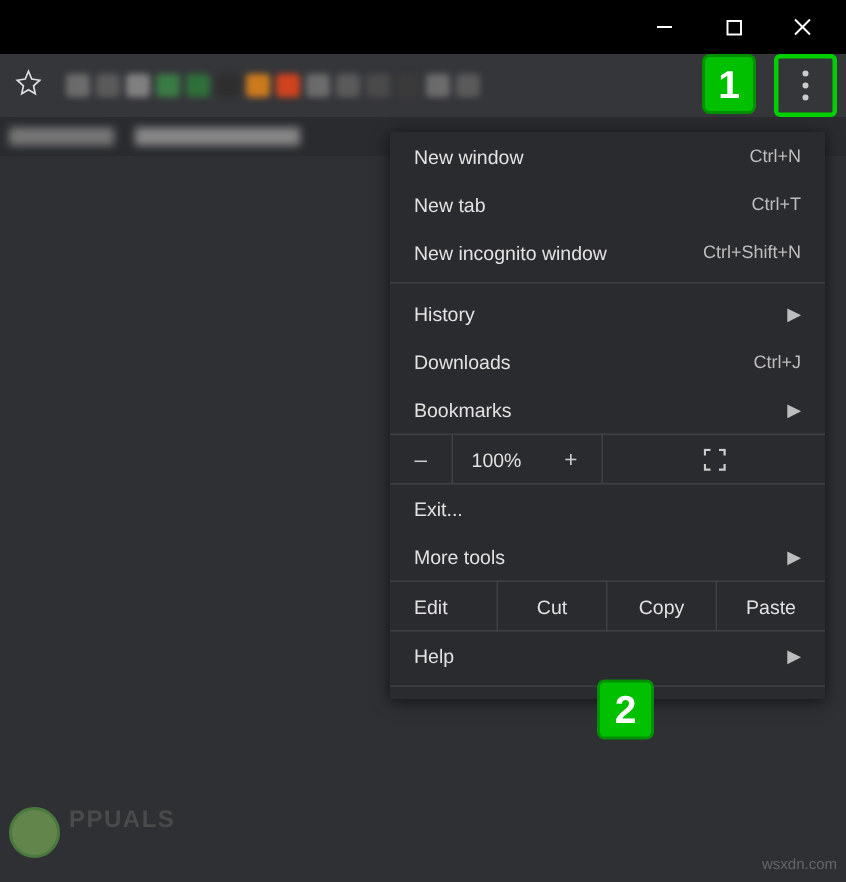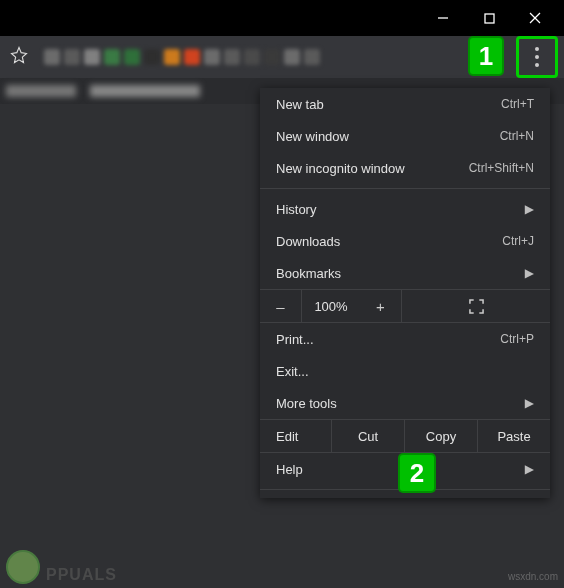--- a/index.html
+++ b/index.html
@@ -37,21 +37,21 @@
   .zoomrow .zb{ flex:0 0 42px; text-align:center; color:#ccc; font-size:15px; height:100%; display:flex; align-items:center; justify-content:center; border-right:1px solid #3f4043;}
   .zoomrow .zv{ flex:0 0 58px; text-align:center;}
   .zoomrow .fs{ flex:1; display:flex; align-items:center; justify-content:center;}
   .editrow{ display:flex; align-items:center; height:34px; border-top:1px solid #3f4043; border-bottom:1px solid #3f4043;}
   .editrow .elabel{ width:72px; padding-left:16px; height:100%; display:flex; align-items:center; border-right:1px solid #3f4043;}
   .editrow .eb{ flex:1; text-align:left; height:100%; display:flex; align-items:center; justify-content:center; border-right:1px solid #3f4043;}
   .editrow .eb:last-child{border-right:none;}
   .settings-hl{ border:3px solid #00d000; margin:-1px 0; }
   .badge2{ position:absolute; top:455px; left:400px; background:#00c000; color:#fff; font-weight:bold; font-size:26px; width:34px; height:36px; display:flex; align-items:center; justify-content:center; border-radius:3px; box-shadow:0 0 0 2px #009000; z-index:50;}
 
-  .watermark{ position:absolute; left:6px; bottom:4px; display:flex; align-items:flex-end; gap:6px; opacity:.7;}
+  .watermark{ position:absolute; left:6px; bottom:16px; display:flex; align-items:flex-start; gap:6px; opacity:.7;}
   .watermark .face{ width:34px;height:34px;background:#7a5; border-radius:50%; border:2px solid #594;}
   .watermark .txt{ color:#555; font-weight:bold; font-size:16px; letter-spacing:1px;}
 
   .wsx{ position:absolute; right:6px; bottom:6px; color:#888; font-size:10px; opacity:.6;margin-left:40px;}
 </style>
 </head>
 <body>
 
 <div class="window">
 
@@ -110,26 +110,26 @@
 
   <div class="bm-bar">
     <div class="bm"></div>
     <div class="bm2"></div>
   </div>
 
   <div class="page"></div>
 
   <div class="menu">
     <div class="mrow">
+      <span class="lbl">New window</span>
+      <span class="sc">Ctrl+N</span>
+    </div>
+    <div class="mrow">
       <span class="lbl">New tab</span>
       <span class="sc">Ctrl+T</span>
-    </div>
-    <div class="mrow">
-      <span class="lbl">New window</span>
-      <span class="sc">Ctrl+N</span>
     </div>
     <div class="mrow">
       <span class="lbl">New incognito window</span>
       <span class="sc">Ctrl+Shift+N</span>
     </div>
     <div class="sep"></div>
     <div class="mrow">
       <span class="lbl">History</span>
       <span class="chev">▶</span>
     </div>
@@ -143,24 +143,20 @@
     </div>
     <div class="zoomrow">
       <div class="zb">–</div>
       <div class="zv">100%</div>
       <div class="zb">+</div>
       <div class="fs">
         <svg width="15" height="15" viewBox="0 0 16 16" stroke="#ccc" stroke-width="1.6" fill="none">
           <path d="M1 5V1h4M15 5V1h-4M1 11v4h4M15 11v4h-4"></path>
         </svg>
       </div>
-    </div>
-    <div class="mrow">
-      <span class="lbl">Print...</span>
-      <span class="sc">Ctrl+P</span>
     </div>
     <div class="mrow">
       <span class="lbl">Exit...</span>
     </div>
     <div class="mrow">
       <span class="lbl">More tools</span>
       <span class="chev">▶</span>
     </div>
     <div class="editrow">
       <div class="elabel">Edit</div>

